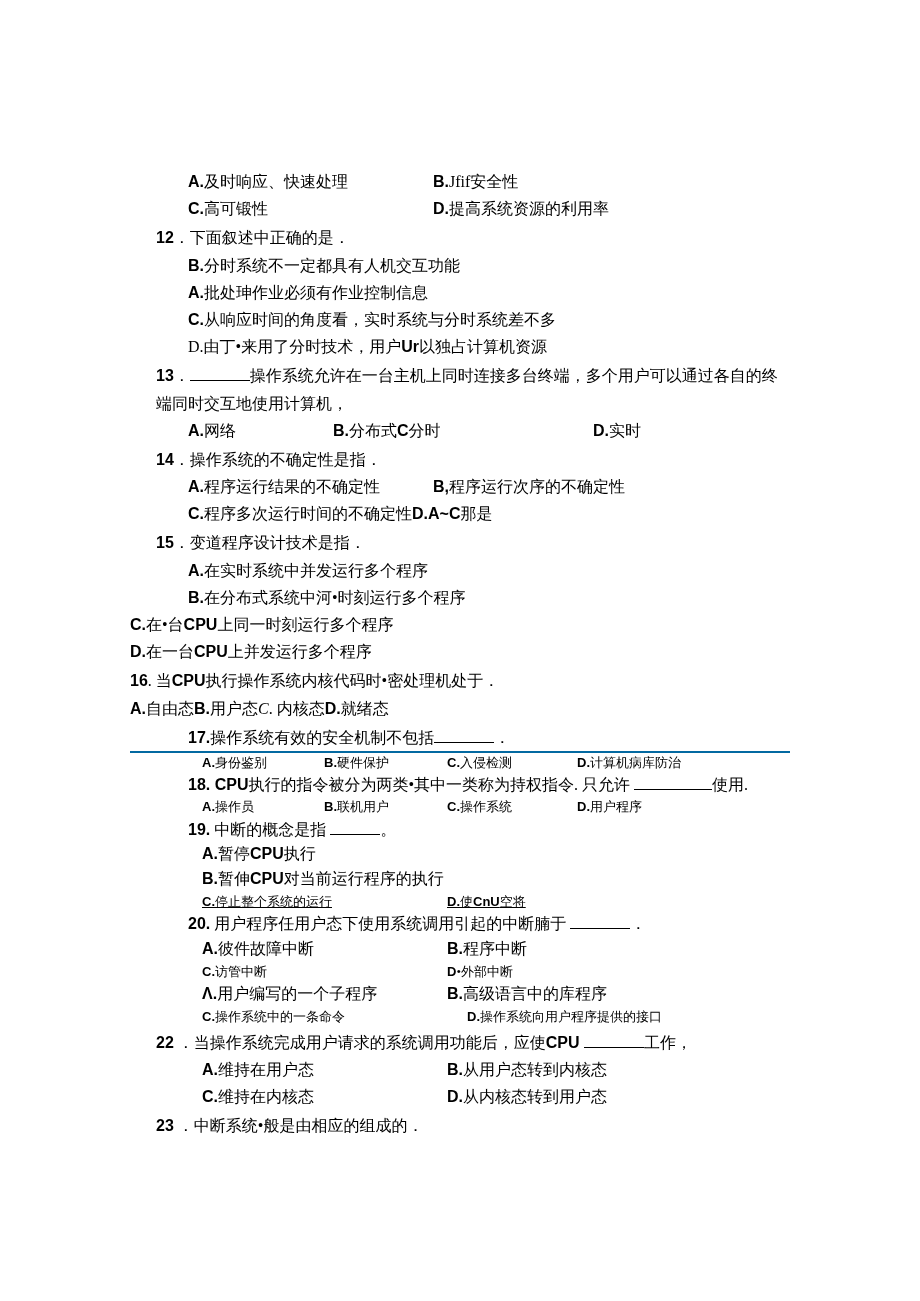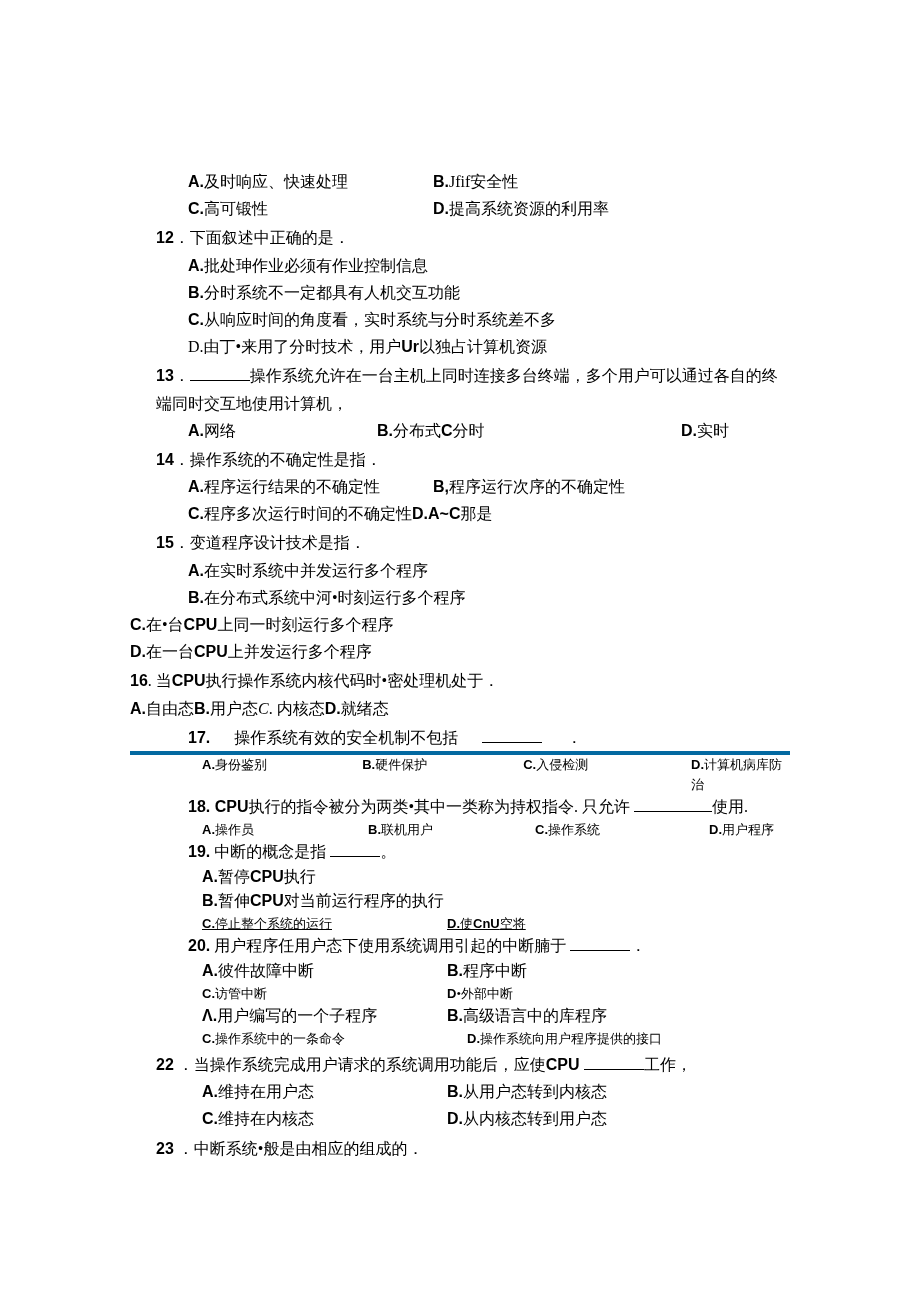--- a/index.html
+++ b/index.html
@@ -31,43 +31,43 @@
     flex-wrap: nowrap;
   }
   .col-a { width: 245px; }
   .col-b { width: auto; }
   .col4a { width: 122px; }
   .col4b { width: 123px; }
   .col4c { width: 130px; }
   .col4d { width: auto; }
   .qline { margin-top: 2px; }
   .tight { line-height: 1.55; }
-  .hr-row { border-bottom: 4px solid #0369a1; gap: 24px; }
+  .hr-row { border-bottom: 2px solid #0369a1; }
   .mini { font-size: 13px; }
-  .flexopts { display:flex;gap:44px; }
+  .flexopts { display:flex; }
 </style>
 </head>
 <body>
 
 <div class="page">
 
   <div class="rowline indent1">
     <div class="col-a"><span class="lbl">A.</span><span>及时响应、快速处理</span></div>
     <div class="col-b"><span class="lbl">B.</span><span>Jfif安全性</span></div>
   </div>
   <div class="rowline indent1">
     <div class="col-a"><span class="lbl">C.</span><span>高可锻性</span></div>
     <div class="col-b"><span class="lbl">D.</span><span>提高系统资源的利用率</span></div>
   </div>
 
   <div class="indent-q qline">
     <span class="qnum">12</span><span>．下面叙述中正确的是．</span>
   </div>
+  <div class="indent1"><span class="lbl">B.</span><span>分时系统不一定都具有人机交互功能</span></div>
   <div class="indent1"><span class="lbl">A.</span><span>批处珅作业必须有作业控制信息</span></div>
-  <div class="indent1"><span class="lbl">B.</span><span>分时系统不一定都具有人机交互功能</span></div>
   <div class="indent1"><span class="lbl">C.</span><span>从响应时间的角度看，实时系统与分时系统差不多</span></div>
   <div class="indent1"><span>D.由丁•来用了分时技术，用户</span><span class="bold">Ur</span><span>以独占计算机资源</span></div>
 
   <div class="qline" style="padding-left:26px;">
     <span class="qnum">13</span><span>．</span><span class="u"></span><span>操作系统允许在一台主机上同时连接多台终端，多个用户可以通过各自的终端同时交互地使用计算机，</span>
   </div>
   <div class="flexopts indent1">
     <div style="width:145px;"><span class="lbl">A.</span><span>网络</span></div>
     <div style="width:260px;"><span class="lbl">B.</span><span>分布式</span><span class="bold">C</span><span>分时</span></div>
     <div><span class="lbl">D.</span><span>实时</span></div>

